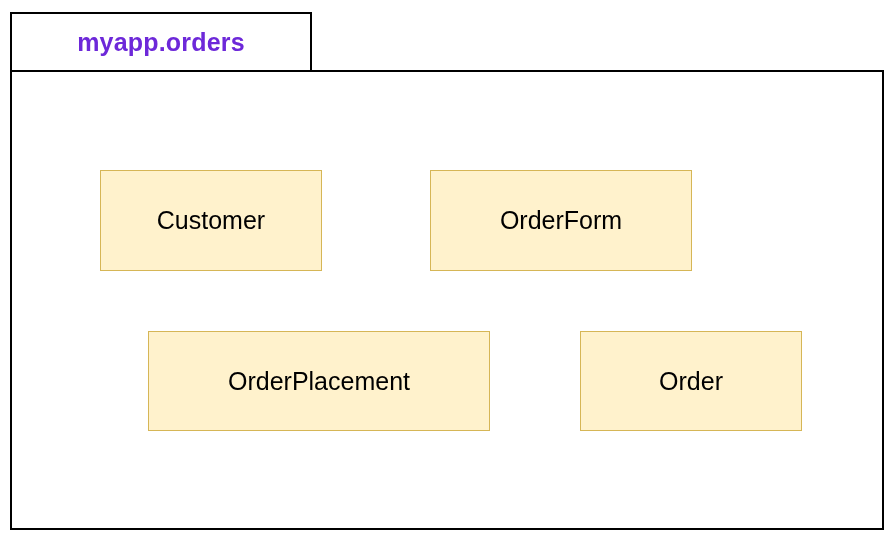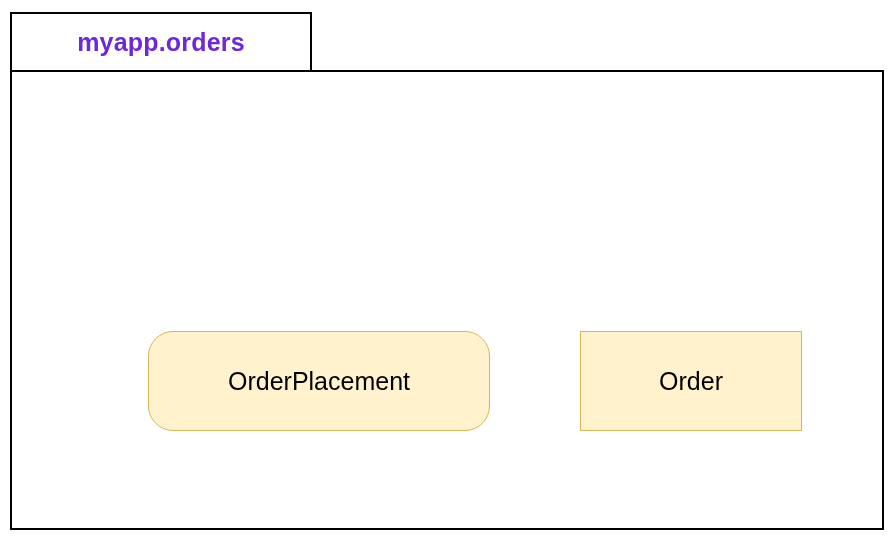--- a/index.html
+++ b/index.html
@@ -58,35 +58,41 @@
     align-items: center;
     justify-content: center;
     z-index: 3;
   }
   .node .label {
     font-size: 25px;
     color: #000000;
   }
   .node-customer        { left: 100px; top: 170px; width: 222px; height: 101px; }
   .node-orderform       { left: 430px; top: 170px; width: 262px; height: 101px; }
-  .node-orderplacement  { left: 148px; top: 331px; width: 342px; height: 100px; border-radius: 25px; }
+  .node-orderplacement  { left: 148px; top: 331px; width: 342px; height: 100px; }
   .node-order           { left: 580px; top: 331px; width: 222px; height: 100px; }
 </style>
 </head>
 <body>
 
 <div class="canvas">
 
   <div class="package-tab">
     <span class="title">myapp.orders</span>
   </div>
 
   <div class="package-body"></div>
 
+  <div class="node node-customer">
+    <span class="label">Customer</span>
+  </div>
 
+  <div class="node node-orderform">
+    <span class="label">OrderForm</span>
+  </div>
 
   <div class="node node-orderplacement">
     <span class="label">OrderPlacement</span>
   </div>
 
   <div class="node node-order">
     <span class="label">Order</span>
   </div>
 
 </div>

